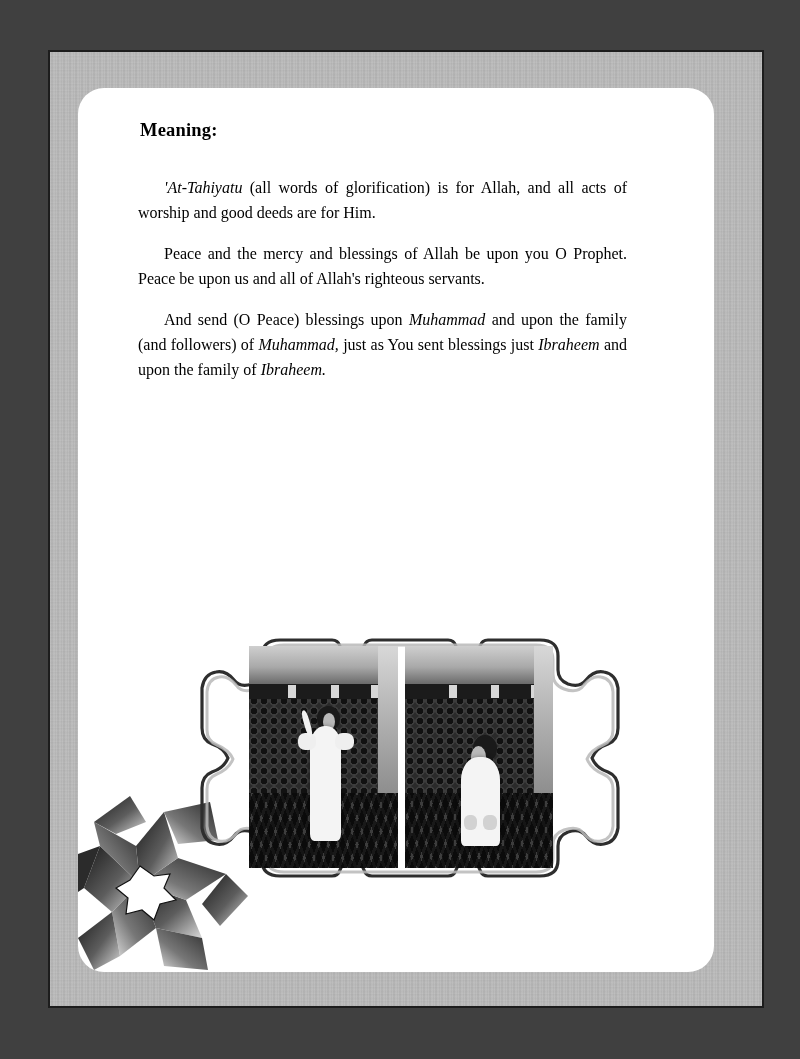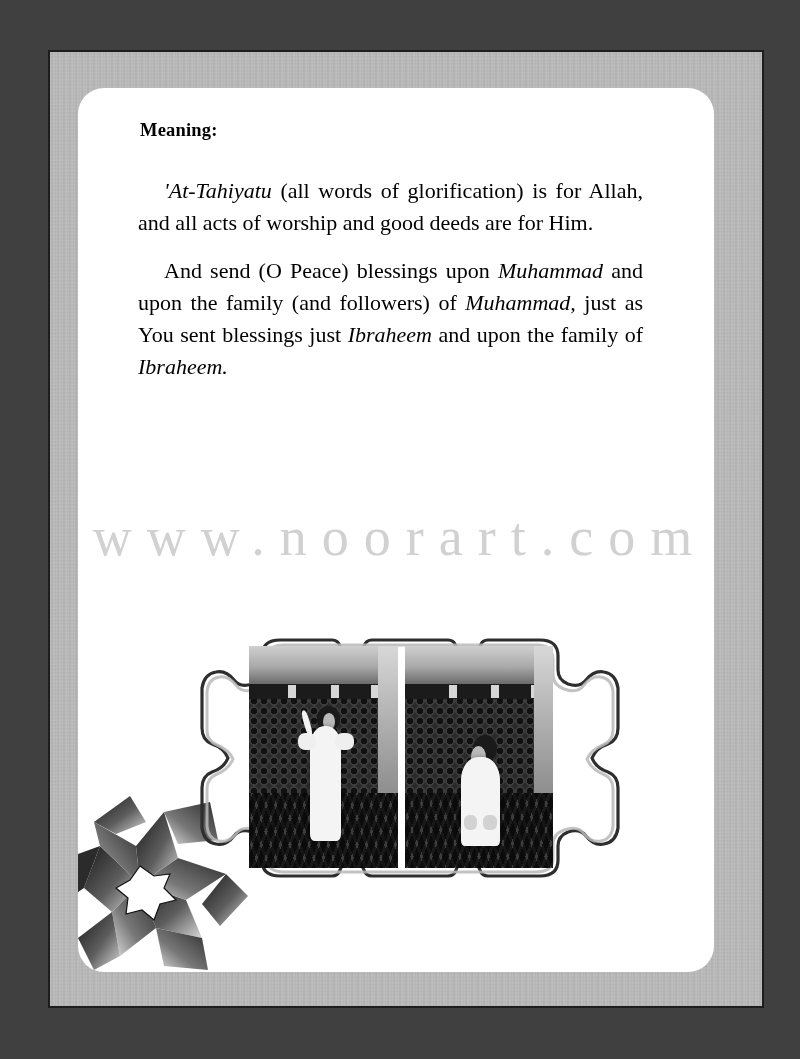--- a/index.html
+++ b/index.html
@@ -72,26 +72,26 @@
 
   .heading {
     font-weight: bold;
     font-size: 18.5px;
     letter-spacing: 0.2px;
     color: #000;
     margin: 0 0 34px 2px;
   }
 
   .para {
-    font-size: 22px;
-    line-height: 32px;
+    font-size: 16px;
+    line-height: 25px;
     text-align: justify;
     text-justify: inter-word;
     color: #000;
-    margin: 0 0 16px 0;
+    margin: 0 16px 16px 0;
     text-indent: 26px;
   }
   .para:last-child { margin-bottom: 0; }
   .para i { font-style: italic; }
 
   
   .watermark {
     position: absolute;
     left: 0;
     top: 506px;
@@ -231,20 +231,21 @@
 <div id="page-root">
 
   <div class="gray-frame"></div>
 
   <div class="white-panel">
 
     <div class="text-column">
       <div class="heading">Meaning:</div>
       <div id="paragraphs">
           <div class="para"><i>'At-Tahiyatu</i><span> (all words of glorification) is for Allah, and all acts of worship and good deeds are for Him.</span></div>
+          <div class="para"><span>Peace and the mercy and blessings of Allah be upon you O Prophet. Peace be upon us and all of Allah's righteous servants.</span></div>
           <div class="para"><span>And send (O Peace) blessings upon </span><i>Muhammad</i><span> and upon the family (and followers) of </span><i>Muhammad,</i><span> just as You sent blessings just </span><i>Ibraheem</i><span> and upon the family of </span><i>Ibraheem.</i></div>
         </div>
     </div>
 
     <div class="corner-ornament">
       <svg width="190" height="184" viewBox="0 0 190 184" xmlns="http://www.w3.org/2000/svg">
         <defs>
           <linearGradient id="gshade" x1="0" y1="0" x2="1" y2="1">
             <stop offset="0%" stop-color="#1a1a1a"></stop>
             <stop offset="55%" stop-color="#5d5d5d"></stop>
@@ -348,14 +349,13 @@
           <div class="head" style="left:46%; top:40%; width:16%; height:12%;"></div>
           <div class="face" style="left:45%; top:45%; width:10%; height:10%;"></div>
           <div class="child" style="left:38%; top:50%; width:26%; height:40%; border-radius:44% 44% 10% 10% / 26% 26% 6% 6%;"></div>
           <div class="arm" style="left:40%; top:76%; width:9%; height:7%; background:#d2d2d2;"></div>
           <div class="arm" style="left:53%; top:76%; width:9%; height:7%; background:#d2d2d2;"></div>
         </div>
       </div>
     </div>
   </div>
 
-  <div class="watermark">www.noorart.com</div>
 </div>
 
 </body></html>

